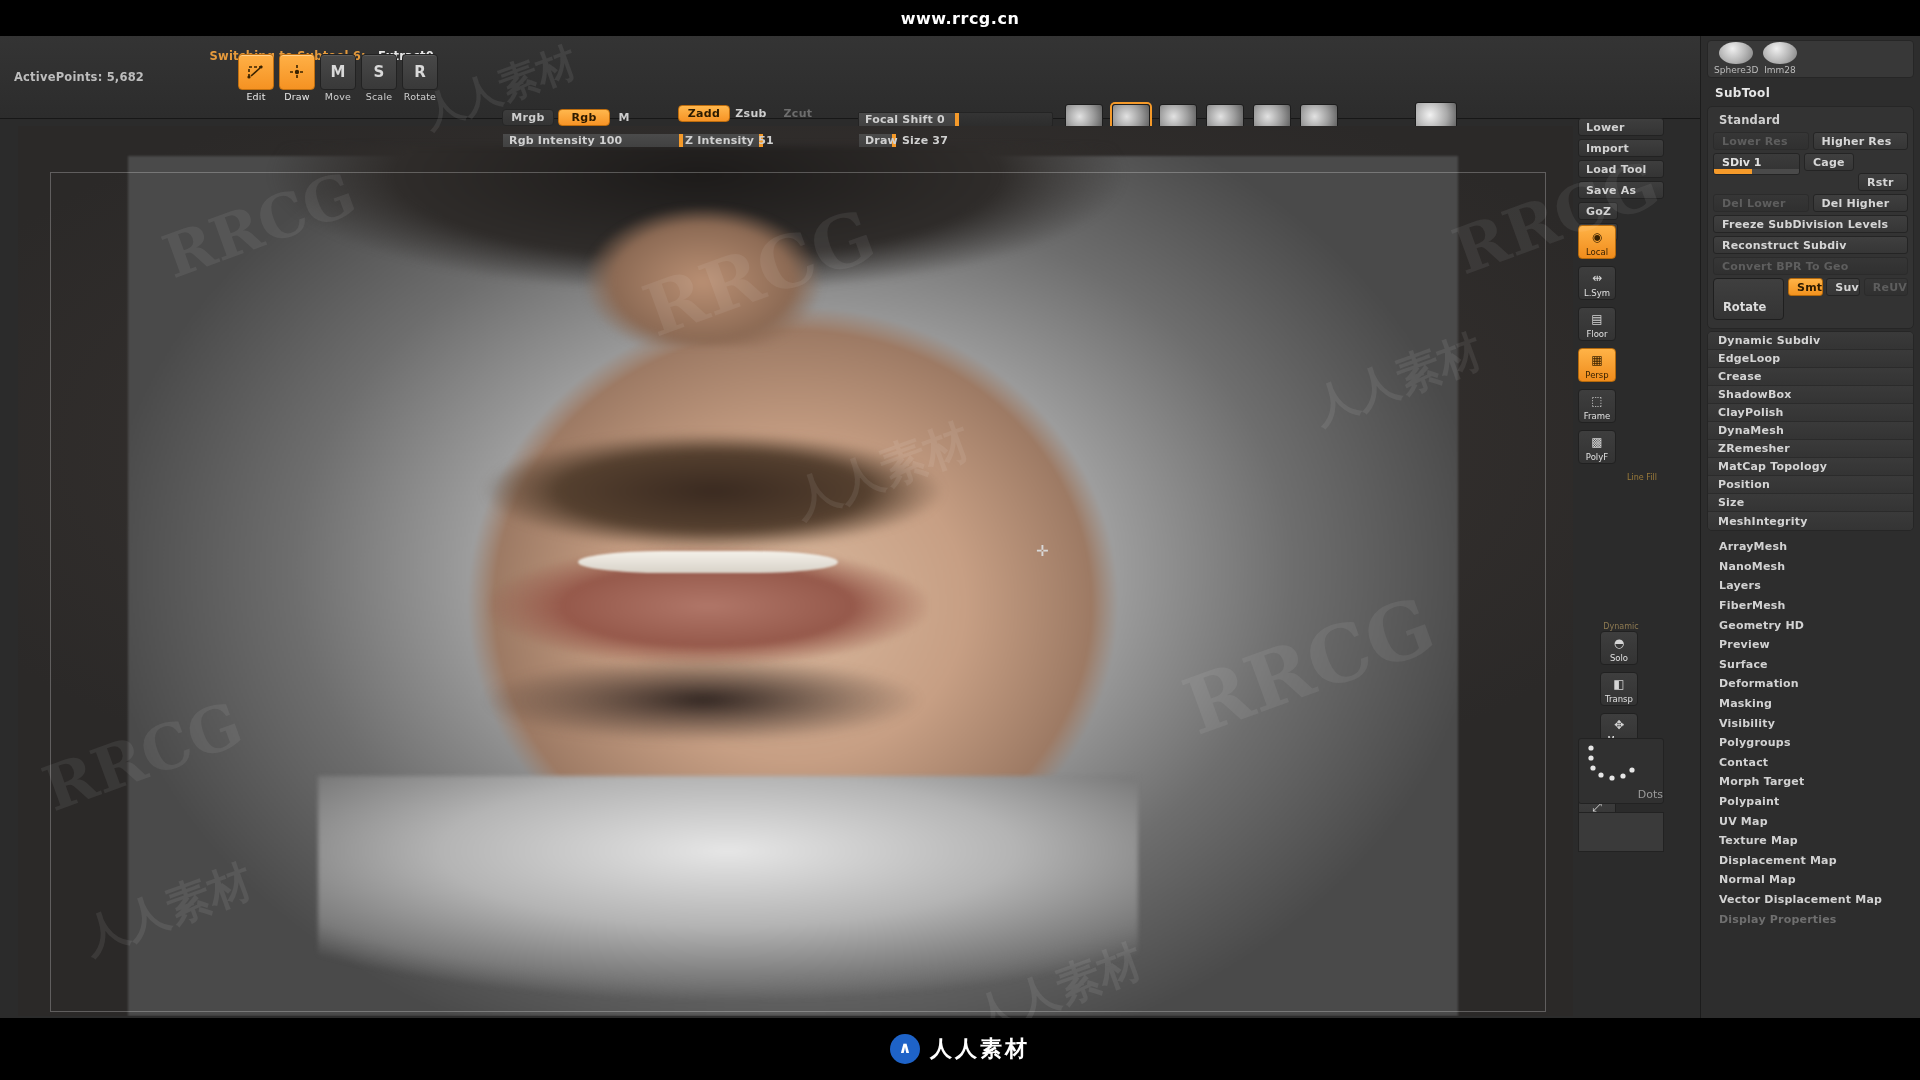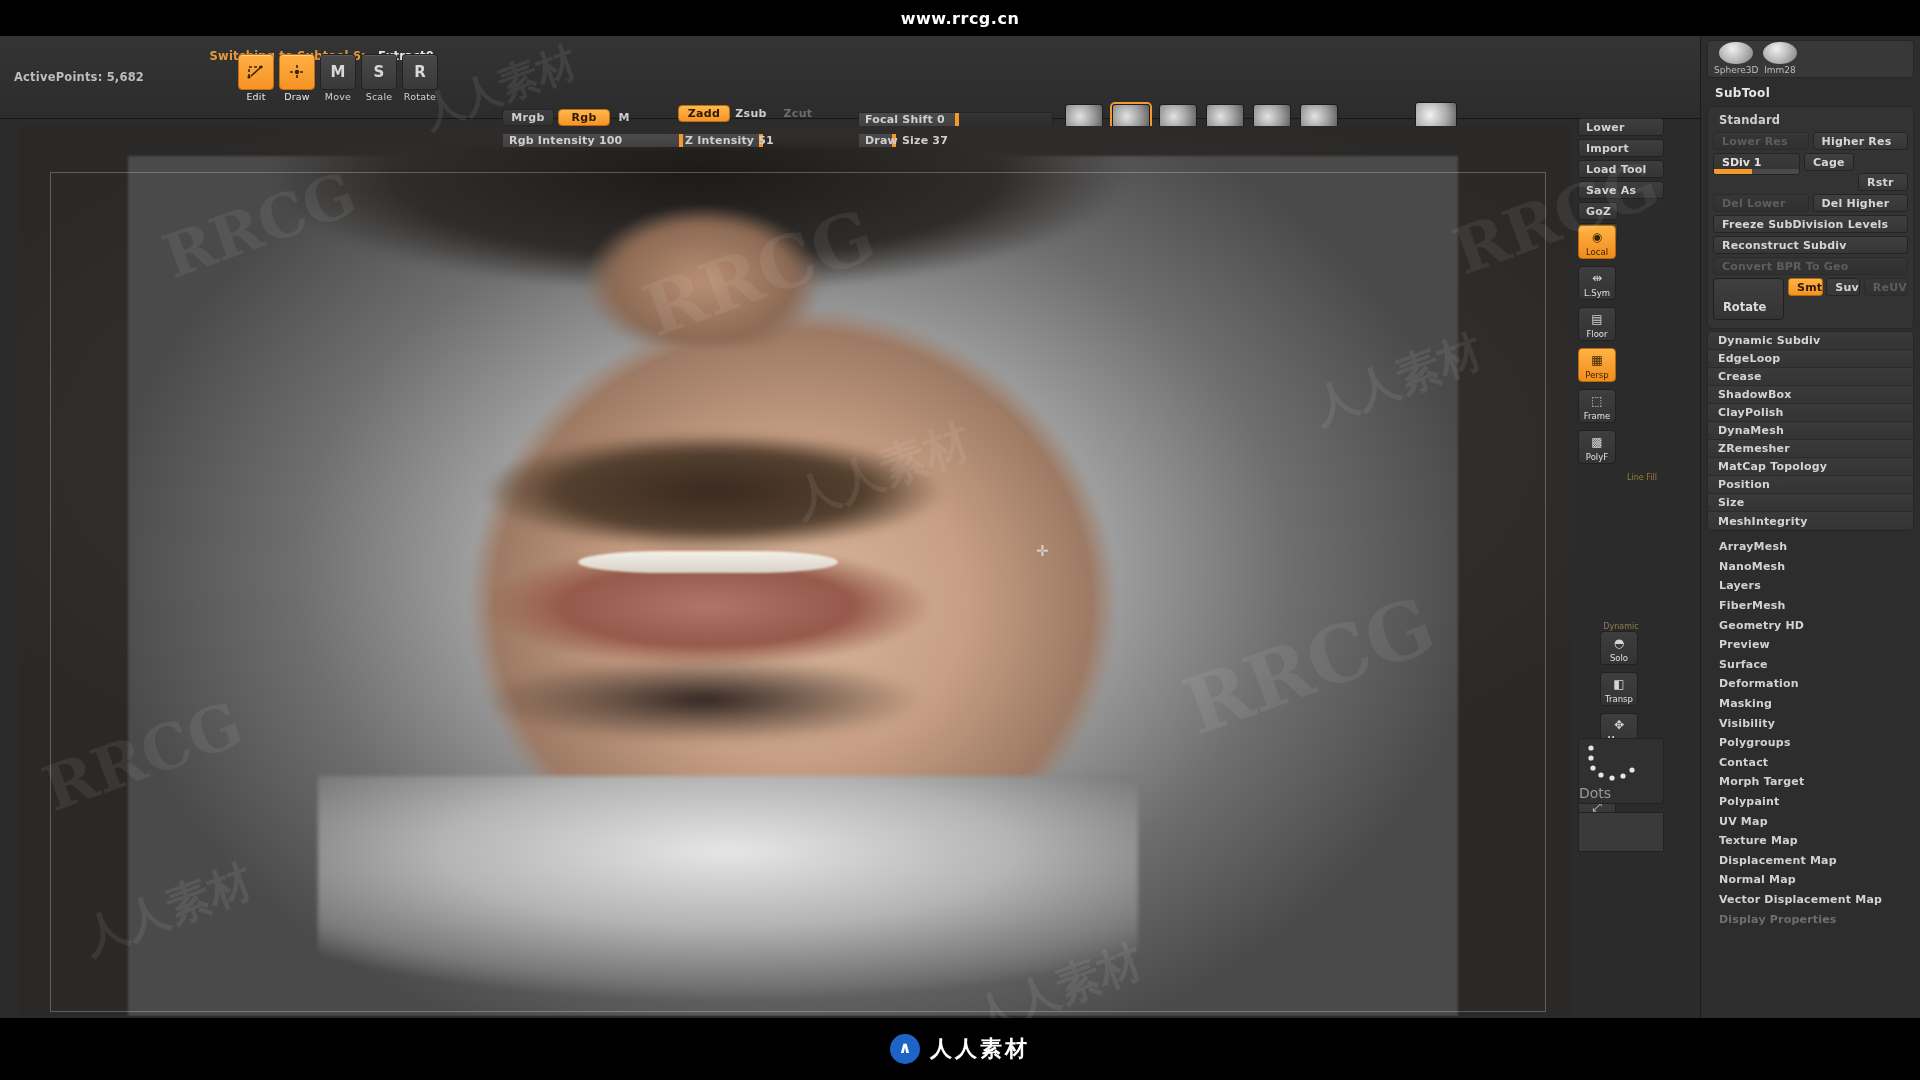--- a/index.html
+++ b/index.html
@@ -152,21 +152,21 @@
   .navbox .nl{ position:absolute; left:0; right:0; bottom:1px; text-align:center; font-size:8.5px; color:#e0e0e0;}
   .navbox.on .nl{ color:#331e00;}
   .navbox .ng{ position:absolute; left:0; right:0; top:4px; text-align:center; font-size:12px; color:#d5d5d5;}
   .navbox.on .ng{ color:#3a2200;}
   .tinylbl{ font-size:8px; color:#8a8a8a; text-align:center;}
 
   .dotsbox{
     position:absolute; left:1578px; top:738px; width:86px; height:66px;
     background:#303030; border:1px solid #222; border-radius:3px;
   }
-  .dotsbox .lb{ position:absolute; left:0; right:0; bottom:2px; text-align:left; font-size:14px; color:#9a9a9a;}
+  .dotsbox .lb{ position:absolute; left:0; right:0; bottom:2px; text-align:right; font-size:11px; color:#9a9a9a;}
   .swatchbox{ position:absolute; left:1578px; top:812px; width:86px; height:40px; background:#3a3a3a; border:1px solid #222;}
 
   
   .rpanel{
     position:absolute; left:1700px; top:36px; width:220px; height:1044px;
     background:#2d2d2d; border-left:1px solid #1c1c1c;
   }
   .toolthumbs{
     margin:4px 6px 0 6px; height:38px; background:#383838; border:1px solid #262626; border-radius:4px;
     display:flex; align-items:flex-end; padding:0 6px 2px 6px; gap:0; position:relative;

